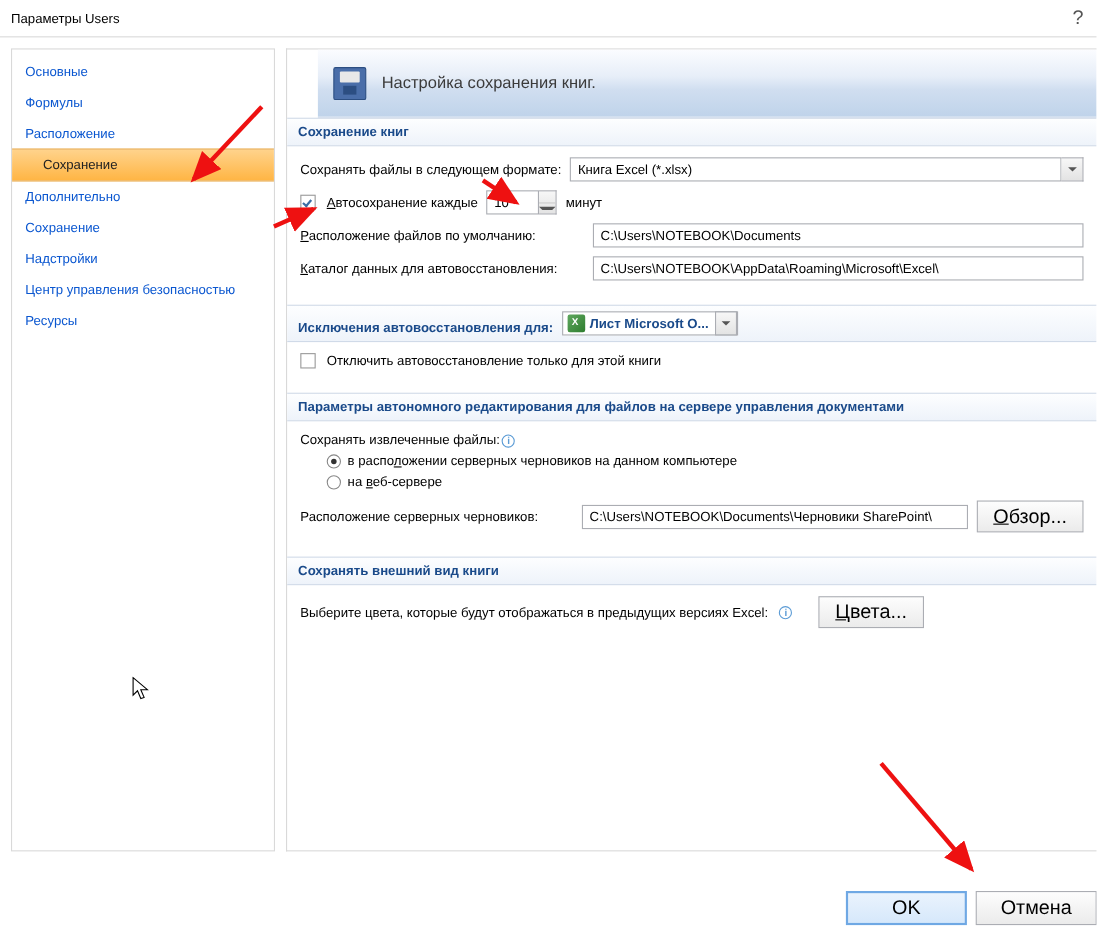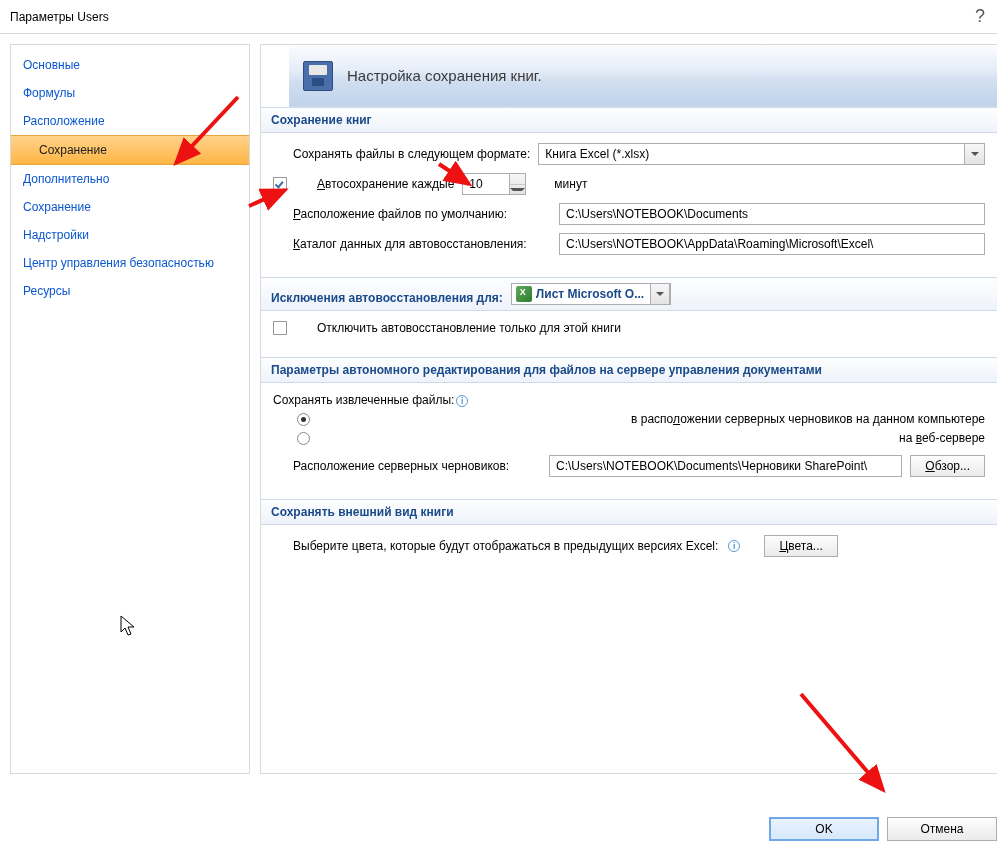--- a/index.html
+++ b/index.html
@@ -93,21 +93,21 @@
   font-weight: bold;
   font-size: 12px;
 }
 .section-body { padding: 10px 12px 14px 12px; }
 .row {
   display: flex;
   align-items: center;
   gap: 8px;
   margin-bottom: 8px;
 }
-.row label { white-space: nowrap; margin-left: 20px; }
+.row label { white-space: nowrap; }
 .underline-letter { text-decoration: underline; }
 .input-text {
   border: 1px solid #abadb3;
   height: 22px;
   padding: 2px 6px;
   font-family: inherit;
   font-size: 12px;
   background: #fff;
 }
 .input-text.wide { flex: 1; }
@@ -171,24 +171,24 @@
 .xls-ico::after {
   content:"X"; color:#fff; font-size:9px; font-weight:bold;
   position:absolute; left:4px; top:1px;
 }
 .small-dd-text { flex:1; font-size:12px; overflow:hidden; text-overflow:ellipsis; white-space:nowrap; }
 .button {
   border: 1px solid #abadb3;
   background: linear-gradient(#fdfdfd, #ebebeb);
   padding: 3px 14px;
   font-family: inherit;
-  font-size: 12px;
+  font-size: 18px;
   cursor: default;
 }
-.radio-row { display:flex; align-items:center; margin: 5px 0 5px 24px; justify-content: space-between; }
+.radio-row { display:flex; align-items:center; margin: 5px 0 5px 24px; }
 .info-icon {
   display:inline-block; width:12px;height:12px;
   border:1px solid #5b9bd5; border-radius:50%;
   color:#5b9bd5; font-size:9px; line-height:10px; text-align:center;
   font-weight:bold; margin-left:2px;
 }
 .inline-block { display:flex; align-items:flex-end; gap:8px; }
 .footer {
   position: absolute;
   bottom: 10px;

